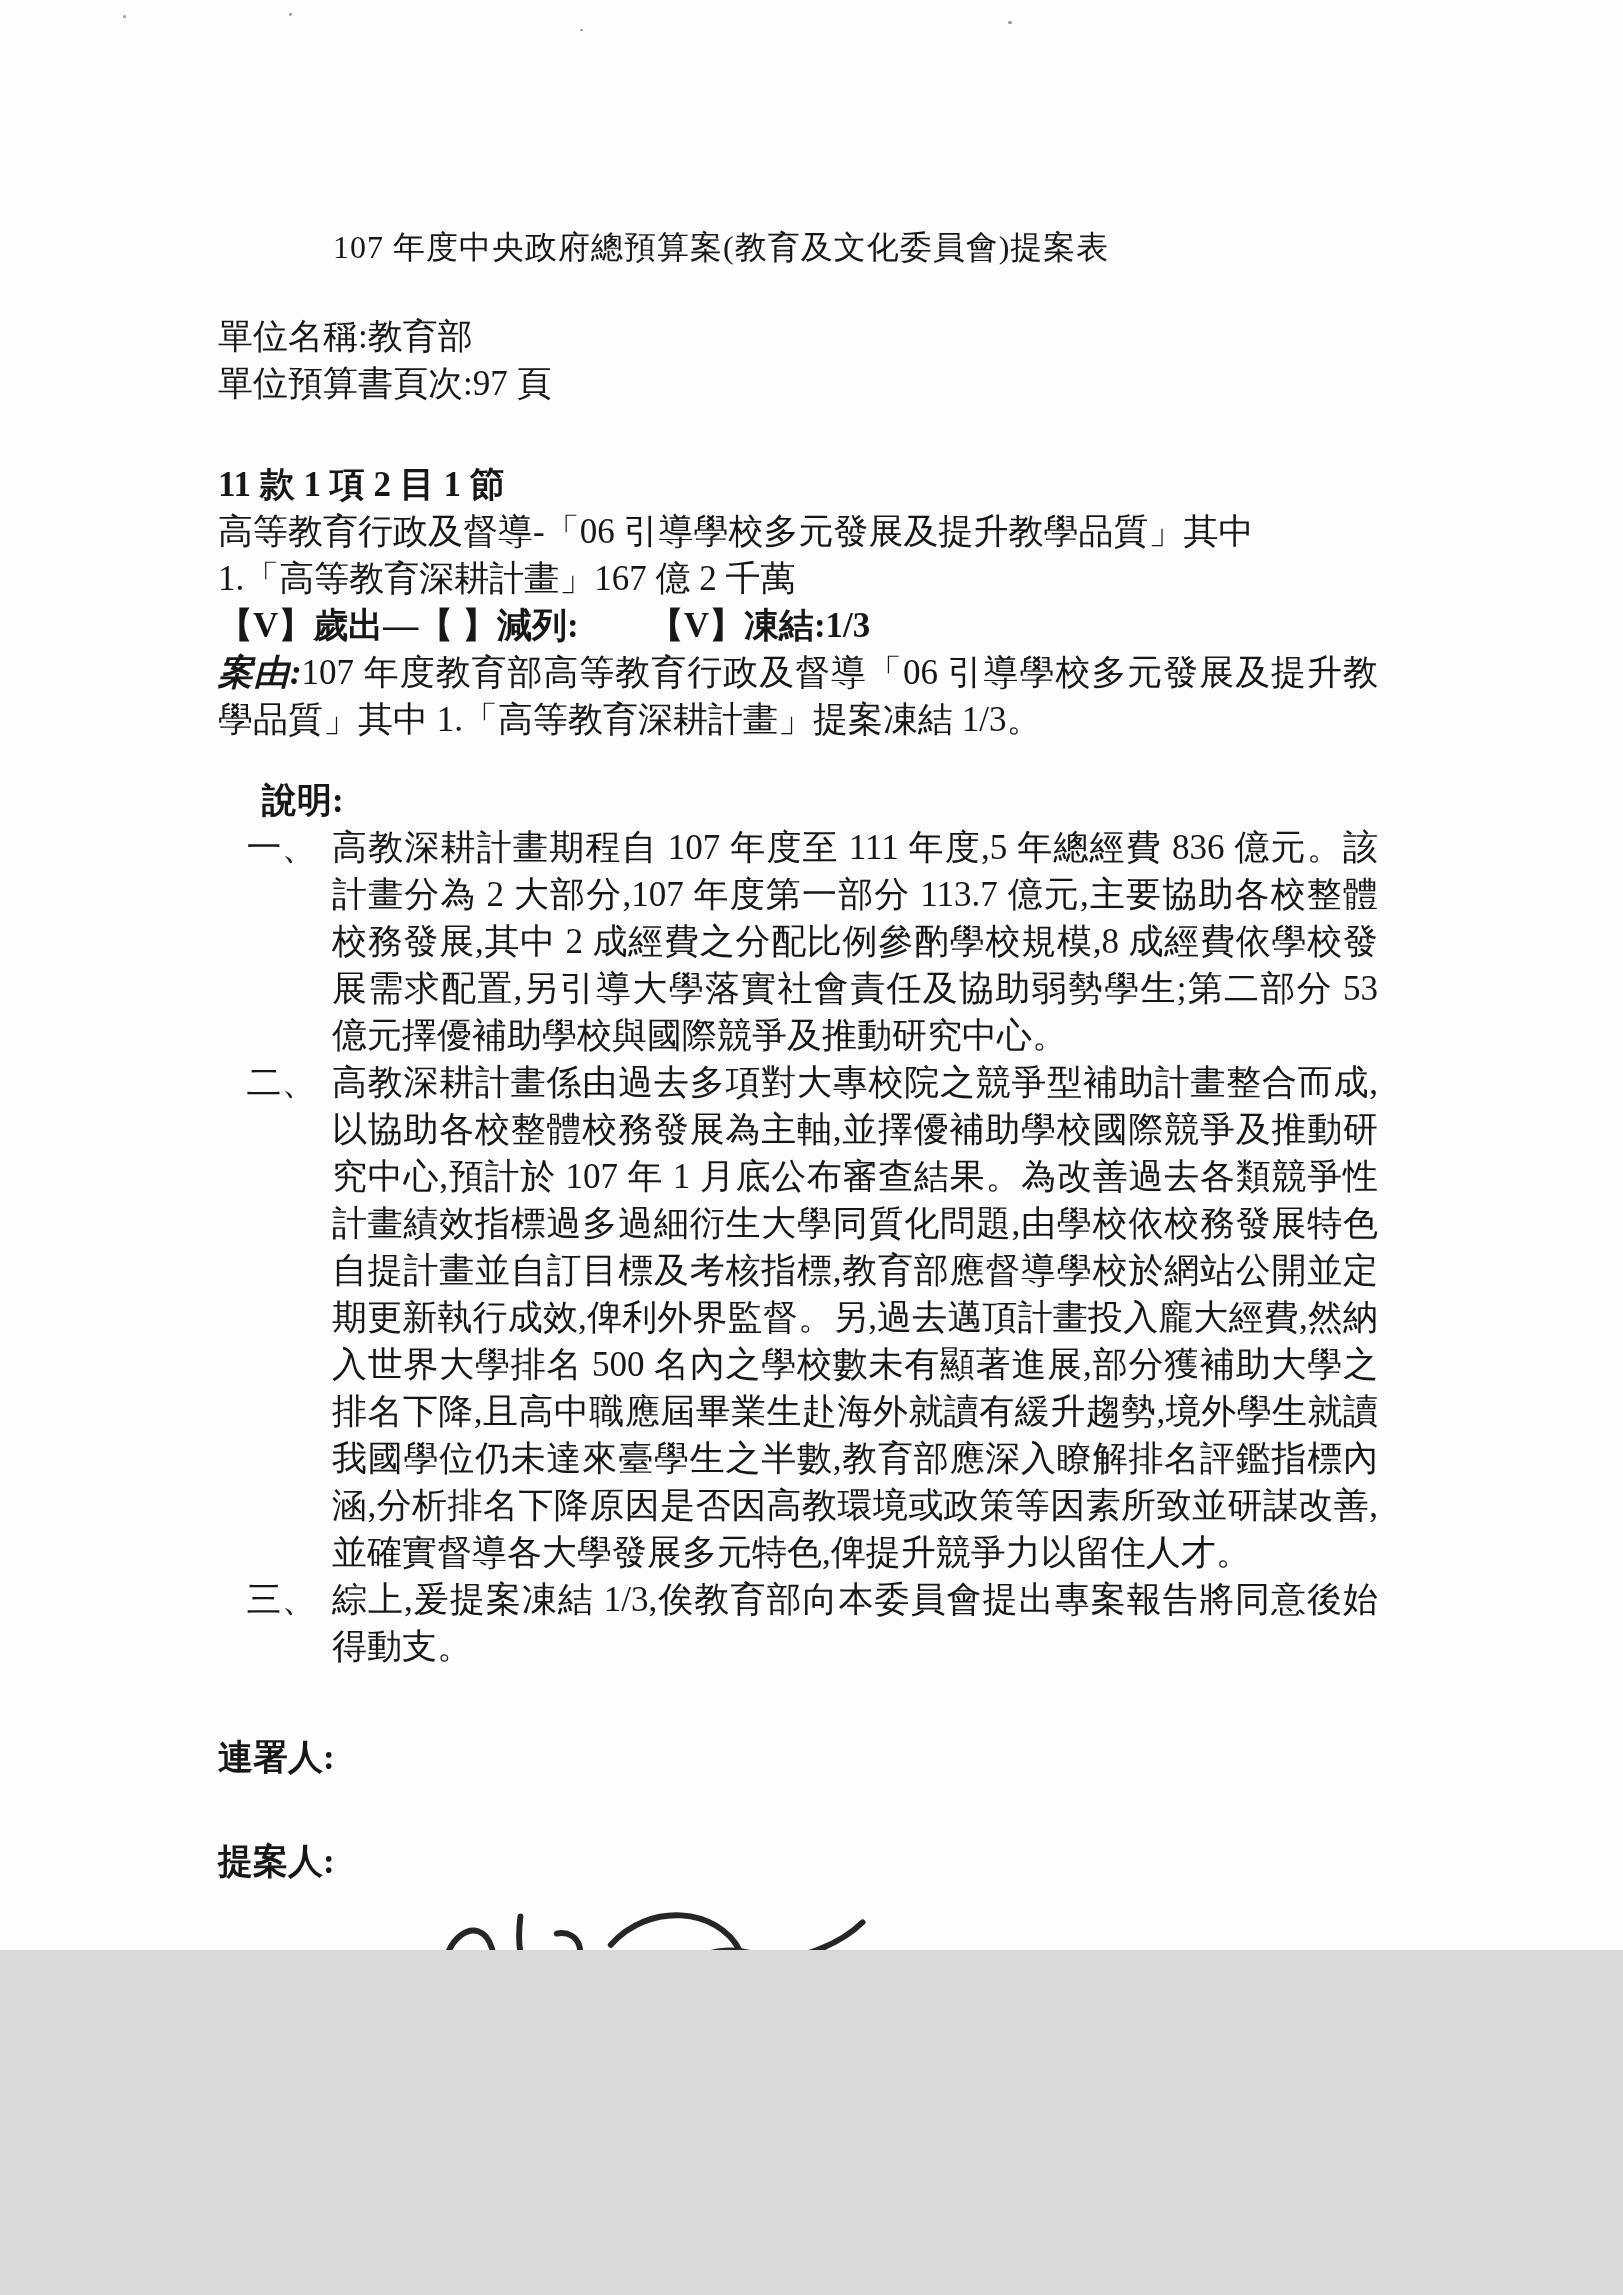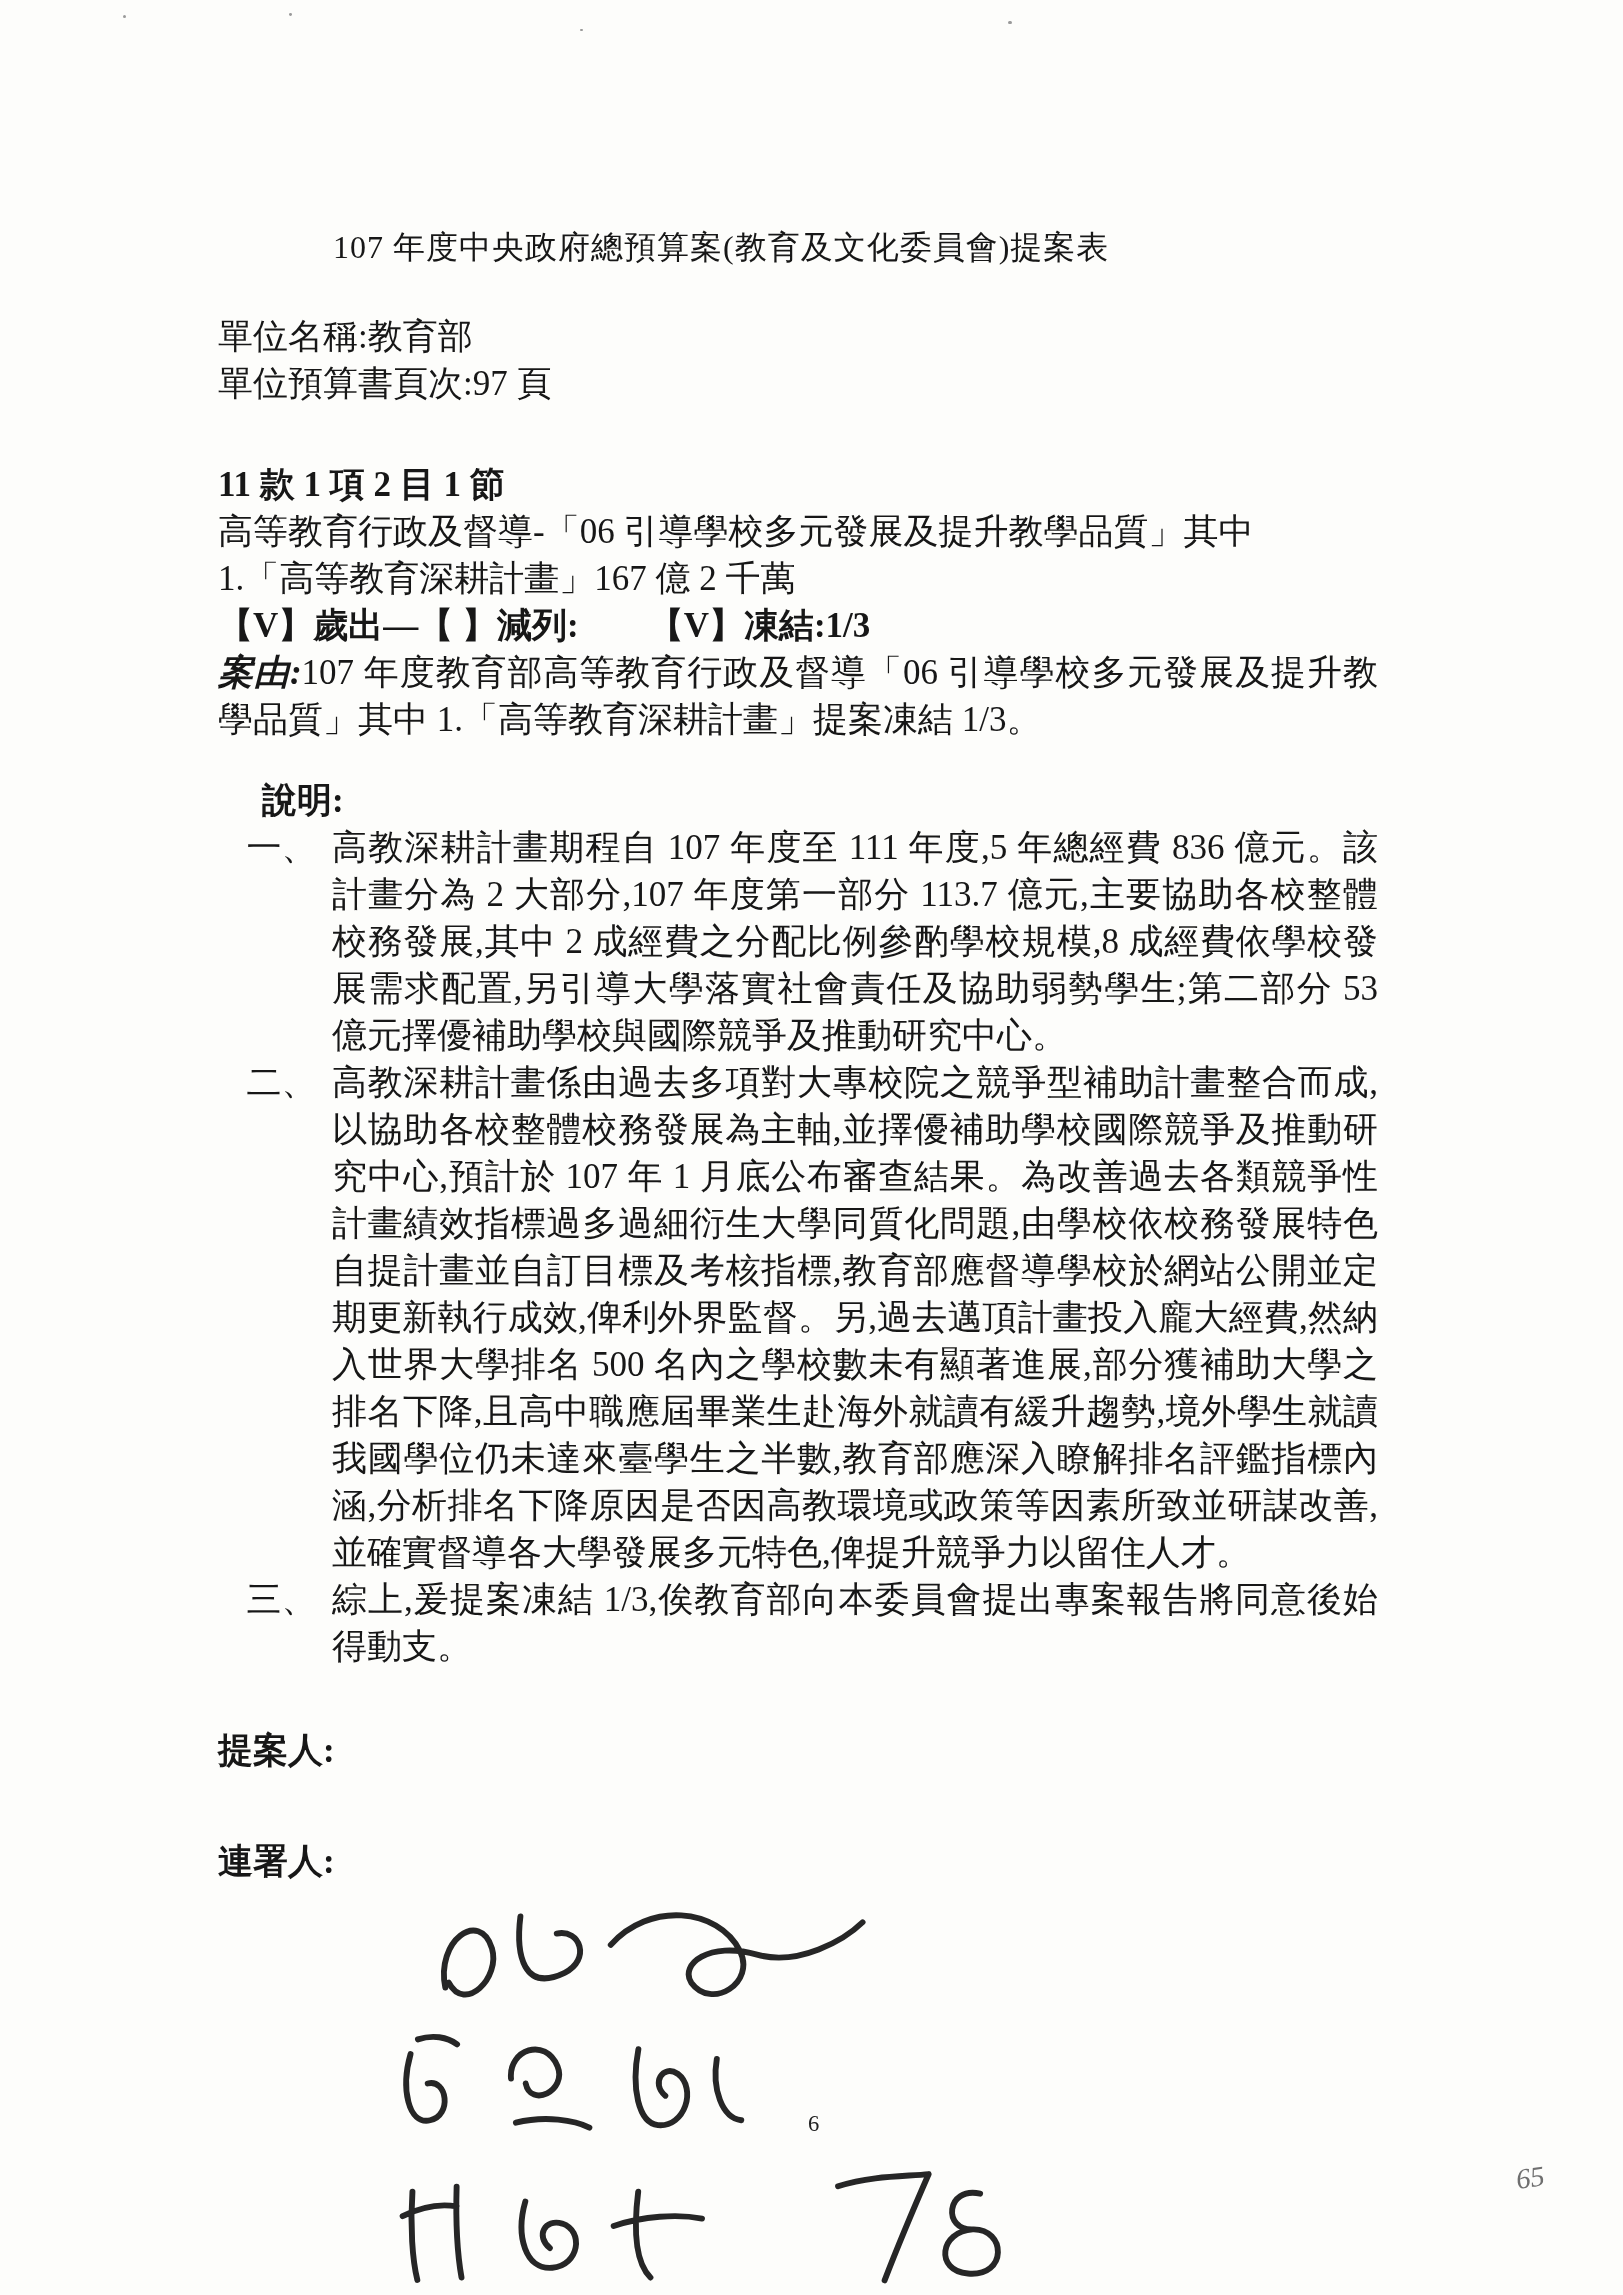--- a/index.html
+++ b/index.html
@@ -3,21 +3,21 @@
 <meta charset="utf-8">
 <style>
   html, body {
     margin: 0;
     padding: 0;
     background: #d9d9d9;
   }
   .sheet {
     position: relative;
     width: 1623px;
-    height: 2295px;
+    height: 1950px;
     background: #fdfdfb;
     font-family: "Liberation Serif", "DejaVu Serif", serif;
     color: #171717;
     overflow: hidden;
   }
   .content {
     position: absolute;
     left: 218px;
     top: 224px;
     width: 1160px;
@@ -125,26 +125,26 @@
         <span>高教深耕計畫係由過去多項對大專校院之競爭型補助計畫整合而成,以協助各校整體校務發展為主軸,並擇優補助學校國際競爭及推動研究中心,預計於 107 年 1 月底公布審查結果。為改善過去各類競爭性計畫績效指標過多過細衍生大學同質化問題,由學校依校務發展特色自提計畫並自訂目標及考核指標,</span><span class="bold-seg">教育部應督導學校於網站公開並定期更新執行成效,俾利外界監督。另,過去邁頂計畫投入龐大經費,然納入世界大學排名 500 名內之學校數未有顯著進展,部分獲補助大學之排名下降,且高中職應屆畢業生赴海外就讀有緩升趨勢,境外學生就讀我國學位仍未達來臺學生之半數,教育部應深入瞭解排名評鑑指標內涵,分析排名下降原因是否因高教環境或政策等因素所致並研謀改善,並確實督導各大學發展多元特色,俾提升競爭力以留住人才。</span>
       </div>
 
       <div class="item">
         <span class="item-marker">三、</span>
         <span>綜上,爰提案凍結 1/3,俟教育部向本委員會提出專案報告將同意後始得動支。</span>
       </div>
 
     </div>
 
+    <div class="sign-row second">
+      <span>連署人:</span>
+    </div>
+
     <div class="sign-row">
       <span>提案人:</span>
-    </div>
-
-    <div class="sign-row second">
-      <span>連署人:</span>
     </div>
 
   </div>
 
   <svg class="sig pen" style="left:418px;top:1882px;" width="467" height="162" viewBox="0 0 950 330">
     <path d="M55 215 C 35 120, 125 55, 150 135 C 168 195, 95 268, 62 205"></path>
     <path d="M208 70 C 198 150, 215 225, 298 185 C 352 158, 330 95, 282 105"></path>
     <path d="M392 128 C 470 40, 610 52, 655 140 C 688 205, 598 262, 556 205 C 532 168, 592 120, 690 148 C 775 172, 868 118, 905 82"></path>
   </svg>
 

